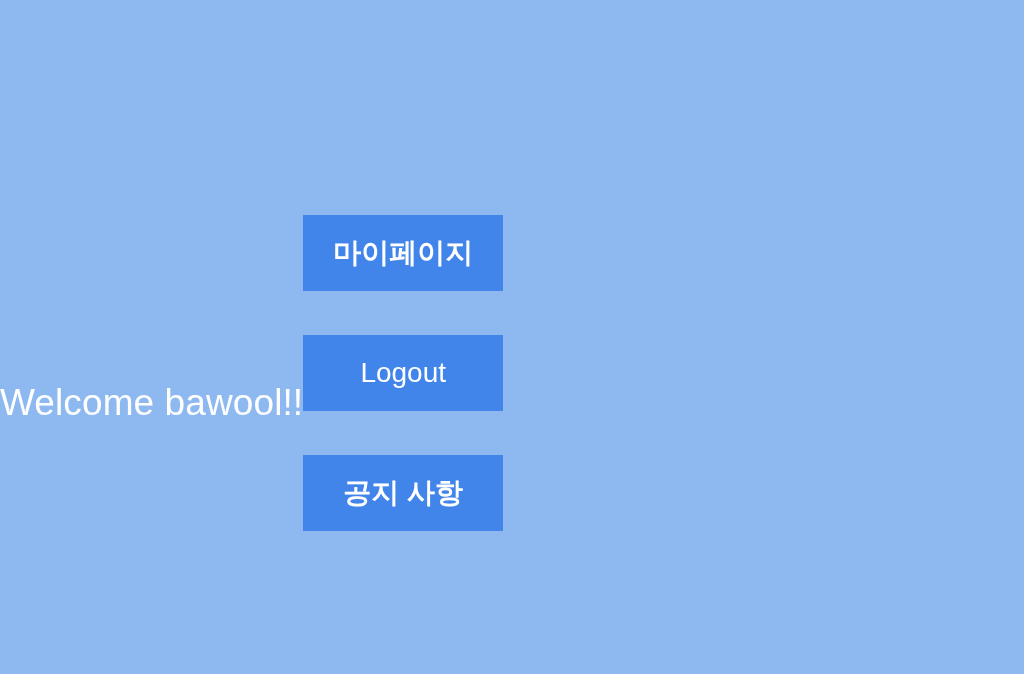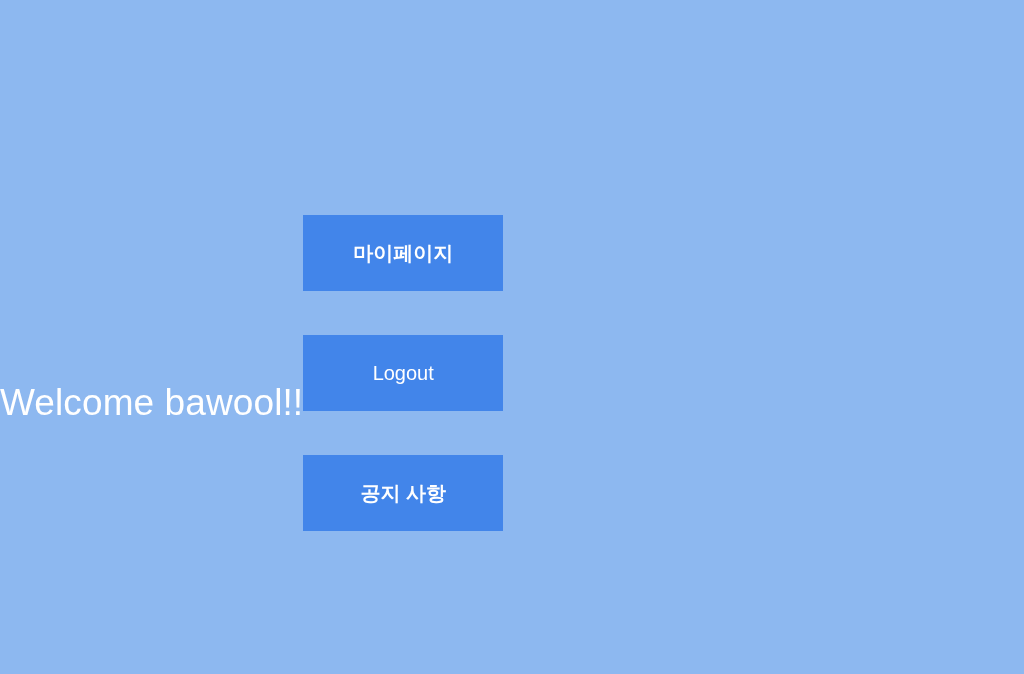--- a/index.html
+++ b/index.html
@@ -53,21 +53,21 @@
     background: #4285ea;
     border: none;
     border-radius: 0;
     padding: 4px;
     margin: 0;
     color: #ffffff;
     display: flex;
     align-items: center;
     justify-content: center;
     font-family: "Liberation Sans", "DejaVu Sans", sans-serif;
-    font-size: 20px;
+    font-size: 28px;
     line-height: 1;
     cursor: pointer;
     white-space: nowrap;
     -webkit-font-smoothing: antialiased;
   }
   .menu-button.bold {
     font-weight: 700;
   }
   .menu-button.regular {
     font-weight: 400;

